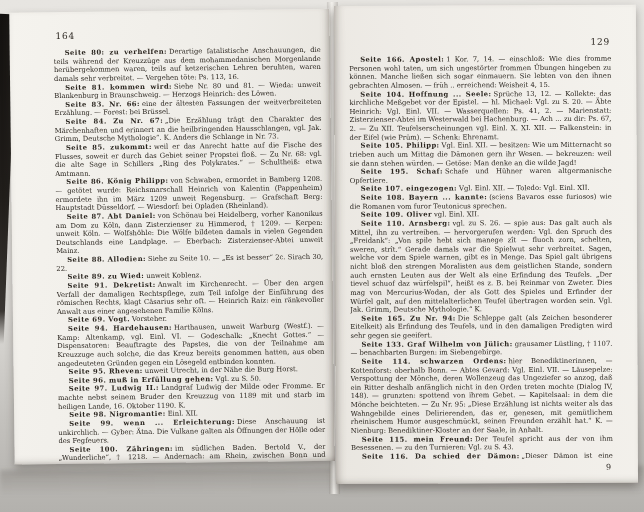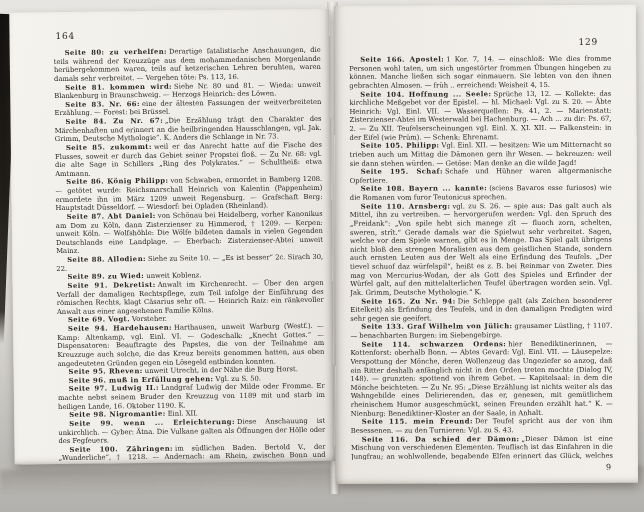--- a/index.html
+++ b/index.html
@@ -12,21 +12,21 @@
   .spread{position:absolute;left:8px;top:2px;width:632px;height:492px;transform:rotate(-0.25deg);}
   .page{position:absolute;overflow:hidden;}
   .page-left{left:4px;top:8px;width:320px;height:452px;transform:rotate(-0.45deg);
     background:linear-gradient(100deg,#f5f3ee 0%,#efede8 55%,#e7e4de 100%);
     box-shadow:0 4px 9px rgba(55,50,45,.38), inset -7px 0 10px -7px rgba(70,62,55,.45), inset 0 -5px 9px -6px rgba(70,62,55,.5);}
   .page-right{left:327px;top:4px;width:302px;height:478px;
     background:linear-gradient(260deg,#f4f2ed 0%,#efece7 60%,#e9e6e0 100%);
     box-shadow:0 4px 10px rgba(55,50,45,.38), inset 8px 0 10px -7px rgba(70,62,55,.45), inset 0 -5px 9px -6px rgba(70,62,55,.4);}
   .pageno{position:absolute;font-size:9px;color:#2b2620;letter-spacing:.8px;}
   .pageno-left{left:46px;top:19px;}
-  .pageno-right{right:38px;top:32px;}
+  .pageno-right{right:26px;top:32px;}
   .textblock{position:absolute;overflow:hidden;color:#2b2620;font-size:6.8px;line-height:1.27;}
   .page-left .textblock{left:44px;right:9px;top:37px;bottom:3px;}
   .page-right .textblock{left:15px;right:25px;top:50px;bottom:24px;}
   .para{margin:0;text-align:justify;text-indent:11px;}
   .lead{font-weight:bold;letter-spacing:.45px;margin-right:2px;}
   .sig{position:absolute;right:27px;bottom:11px;font-size:8px;color:#2b2620;}
   .gutter{position:absolute;left:320px;top:0;width:11px;height:100%;
     background:linear-gradient(90deg,rgba(90,82,74,.18) 0%,rgba(246,244,240,.9) 45%,rgba(90,82,74,.22) 100%);}
   .ground-shadow{position:absolute;left:0;bottom:18px;width:644px;height:26px;
     background:linear-gradient(180deg,rgba(86,80,74,.28),rgba(86,80,74,0));filter:blur(2px);transform:rotate(-0.4deg);}
@@ -65,21 +65,23 @@
       </div>
     </div>
 
     <div class="page page-right">
       <div class="pageno pageno-right">129</div>
       <div class="textblock">
         <p class="para"><span class="lead">Seite 166. Apostel:</span><span>1 Kor. 7, 14. — einschloß: Wie dies fromme Personen wohl taten, um sich ungestörter frommen Übungen hingeben zu können. Manche ließen sich sogar einmauern. Sie lebten von den ihnen gebrachten Almosen. — früh .. erreichend: Weisheit 4, 15.</span></p>
         <p class="para"><span class="lead">Seite 104. Hoffnung ... Seele:</span><span>Sprüche 13, 12. — Kollekte: das kirchliche Meßgebet vor der Epistel. — hl. Michael: Vgl. zu S. 20. — Äbte Heinrich: Vgl. Einl. VII. — Wasserquellen: Ps. 41, 2. — Marienstatt: Zisterzienser-Abtei im Westerwald bei Hachenburg. — Ach ... zu dir: Ps. 67, 2. — Zu XII. Teufelserscheinungen vgl. Einl. X. XI. XII. — Falkenstein: in der Eifel (wie Prüm). — Schenk: Ehrenamt.</span></p>
         <p class="para"><span class="lead">Seite 105. Philipp:</span><span>Vgl. Einl. XII. — besitzen: Wie um Mitternacht so trieben auch um Mittag die Dämonen gern ihr Wesen. — bekreuzen: weil sie dann stehen würden. — Getöse: Man denke an die wilde Jagd!</span></p>
         <p class="para"><span class="lead">Seite 195. Schaf:</span><span>Schafe und Hühner waren altgermanische Opfertiere.</span></p>
+        <p class="para"><span class="lead">Seite 107. eingezogen:</span><span>Vgl. Einl. XII. — Toledo: Vgl. Einl. XII.</span></p>
         <p class="para"><span class="lead">Seite 108. Bayern ... kannte:</span><span>(sciens Bavaros esse furiosos) wie die Romanen vom furor Teutonicus sprechen.</span></p>
+        <p class="para"><span class="lead">Seite 109. Oliver</span><span>vgl. Einl. XII.</span></p>
         <p class="para"><span class="lead">Seite 110. Arnsberg:</span><span>vgl. zu S. 26. — spie aus: Das galt auch als Mittel, ihn zu vertreiben. — hervorgerufen werden: Vgl. den Spruch des „Freidank“: „Von spile hebt sich manege zît — fluoch zorn, schelten, sweren, strît.“ Gerade damals war die Spielwut sehr verbreitet. Sagen, welche vor dem Spiele warnen, gibt es in Menge. Das Spiel galt übrigens nicht bloß den strengen Moralisten aus dem geistlichen Stande, sondern auch ernsten Leuten aus der Welt als eine Erfindung des Teufels. „Der tievel schuof daz würfelspil“, heißt es z. B. bei Reinmar von Zweter. Dies mag von Mercurius-Wodan, der als Gott des Spieles und Erfinder der Würfel galt, auf den mittelalterlichen Teufel übertragen worden sein. Vgl. Jak. Grimm, Deutsche Mythologie.“ K.</span></p>
         <p class="para"><span class="lead">Seite 165. Zu Nr. 94:</span><span>Die Schleppe galt (als Zeichen besonderer Eitelkeit) als Erfindung des Teufels, und in den damaligen Predigten wird sehr gegen sie geeifert.</span></p>
         <p class="para"><span class="lead">Seite 133. Graf Wilhelm von Jülich:</span><span>grausamer Lüstling, † 1107. — benachbarten Burgen: im Siebengebirge.</span></p>
         <p class="para"><span class="lead">Seite 114. schwarzen Ordens:</span><span>hier Benediktinerinnen, — Kottenforst: oberhalb Bonn. — Abtes Gevard: Vgl. Einl. VII. — Läusepelze: Verspottung der Mönche, deren Wollenzeug das Ungeziefer so anzog, daß ein Ritter deshalb anfänglich nicht in den Orden treten mochte (Dialog IV, 148). — grunzten: spottend von ihrem Gebet. — Kapitelsaal: in dem die Mönche beichteten. — Zu Nr. 95: „Diese Erzählung ist nichts weiter als das Wahngebilde eines Delirierenden, das er, genesen, mit gemütlichem rheinischem Humor ausgeschmückt, seinen Freunden erzählt hat.“ K. — Nienburg: Benediktiner-Kloster an der Saale, in Anhalt.</span></p>
         <p class="para"><span class="lead">Seite 115. mein Freund:</span><span>Der Teufel spricht aus der von ihm Besessenen. — zu den Turnieren: Vgl. zu S. 43.</span></p>
         <p class="para"><span class="lead">Seite 116. Da schied der Dämon:</span><span>„Dieser Dämon ist eine Mischung von verschiedenen Elementen. Teuflisch ist das Einfahren in die Jungfrau; an wohlwollende, begabende Elfen erinnert das Glück, welches er dem Ritter bringt, wie auch das Festhalten am gegebenen Wort ein Anzeichen edlerer, elfischer Natur ist; der Kobold endlich äußert sich in dem lustigen Wesen, dem Einschlüpfen in den Mantelzipfel und den drolligen Bewegungen, welche er darin macht.“ K.</span></p>
       </div>
       <div class="sig">9</div>
     </div>
   </div>

